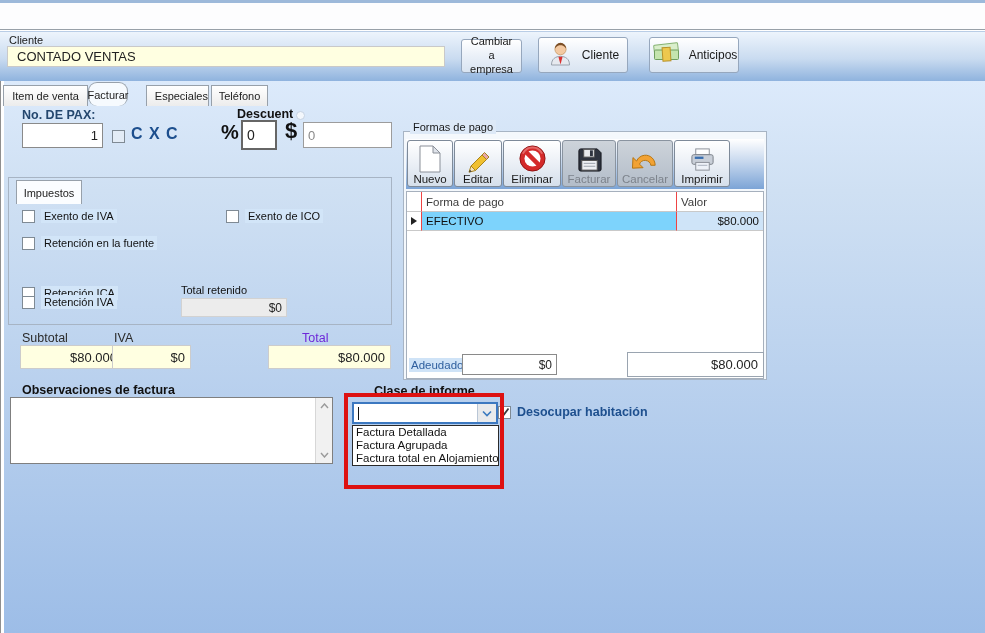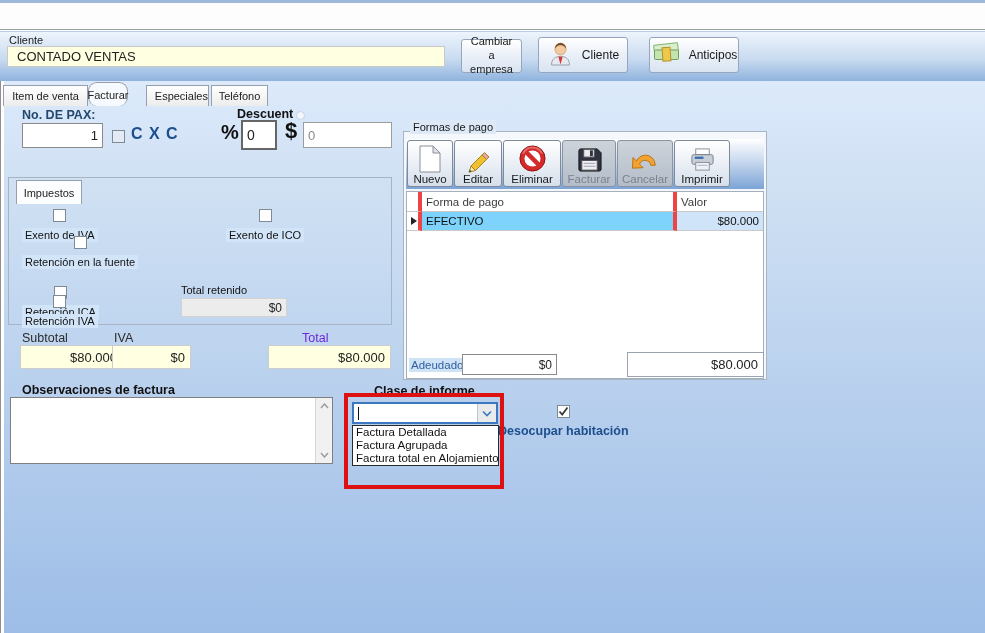--- a/index.html
+++ b/index.html
@@ -42,21 +42,21 @@
 
   .navy { color:#1d4f8e; }
   .b { font-weight:bold; }
 
   .field { background:#fff; border:1px solid #8a8a8a; font-size:13px; color:#222;
     font-family:"Liberation Sans", sans-serif; padding:0 4px; }
   .yellow-field { background:#ffffe1; border:1px solid #cccccc; font-size:13px; color:#222;
     text-align:right; padding:0 5px; display:flex; align-items:center; justify-content:flex-end; }
 
   .checkbox { width:13px; height:13px; background:#fff; border:1px solid #7f8a94; display:inline-block; flex:none; }
-  .cb-row { display:flex; align-items:center; gap:6px; font-size:11px; color:#111;flex-direction:column; }
+  .cb-row { display:flex; align-items:center; gap:6px; font-size:11px; color:#111; }
   .cb-label-hl { background:#d2e5f8; padding:1px 3px; }
 
   
   .group-box { border:1px solid #a7b4c4; }
   .imp-tab { left:16px; top:180px; width:66px; height:24px; background:#fbfdff;
     border:1px solid #97a0aa; border-bottom:none; font-size:11px; color:#222;
     display:flex; align-items:center; justify-content:center; z-index:2; }
 
   .gray-field { background:#ececec; border:1px solid #d2d2d2; font-size:12px; color:#222;
     display:flex; align-items:center; justify-content:flex-end; padding:0 4px; }
@@ -68,21 +68,21 @@
     display:flex; align-items:flex-start; padding:1px; gap:1px; }
   .tool-btn { height:47px; border:1px solid #7e8a99; border-radius:3px;
     background:linear-gradient(180deg,#ffffff 0%, #e9eef5 55%, #d5dfeb 100%);
     display:flex; flex-direction:column; align-items:center; justify-content:flex-end;
     font-size:11.5px; color:#1a1a1a; padding:18px 3px 1px; }
   .tool-btn .ticon { flex:1; display:flex; align-items:center; justify-content:center; }
   .tool-btn.disabled { background:linear-gradient(180deg,#cdd3da,#b3bdc9); color:#7c828b; border-color:#8a94a0; }
 
   .fp-body { left:406px; top:191px; width:358px; height:188px; background:#ffffff; border:1px solid #a6b0bd; }
   .grid-row { display:grid; grid-template-columns:15px 255px 1fr; height:20px; }
-  .grid-cell { border-right:4px solid #ef4444; border-bottom:1px solid #c9c9c9;
+  .grid-cell { border-right:1px solid #ef4444; border-bottom:1px solid #c9c9c9;
     font-size:11.5px; color:#3c3c3c; display:flex; align-items:center; padding:0 4px; background:#fff; }
   .marker-tri { width:0; height:0; border-left:6px solid #222; border-top:4px solid transparent; border-bottom:4px solid transparent; }
 
   
   .obs-box { left:10px; top:397px; width:323px; height:67px; background:#fff; border:1px solid #7f7f7f; }
   .obs-box textarea { position:absolute; left:0; top:0; width:303px; height:65px; border:none; resize:none;
     outline:none; font-family:"Liberation Sans", sans-serif; font-size:12px; background:transparent; }
   .obs-scroll { position:absolute; right:0; top:0; width:17px; height:65px; background:#f1f1f1; border-left:1px solid #d7d7d7; }
   .scroll-btn { position:absolute; left:0; width:17px; height:16px; display:flex; align-items:center; justify-content:center; }
 

